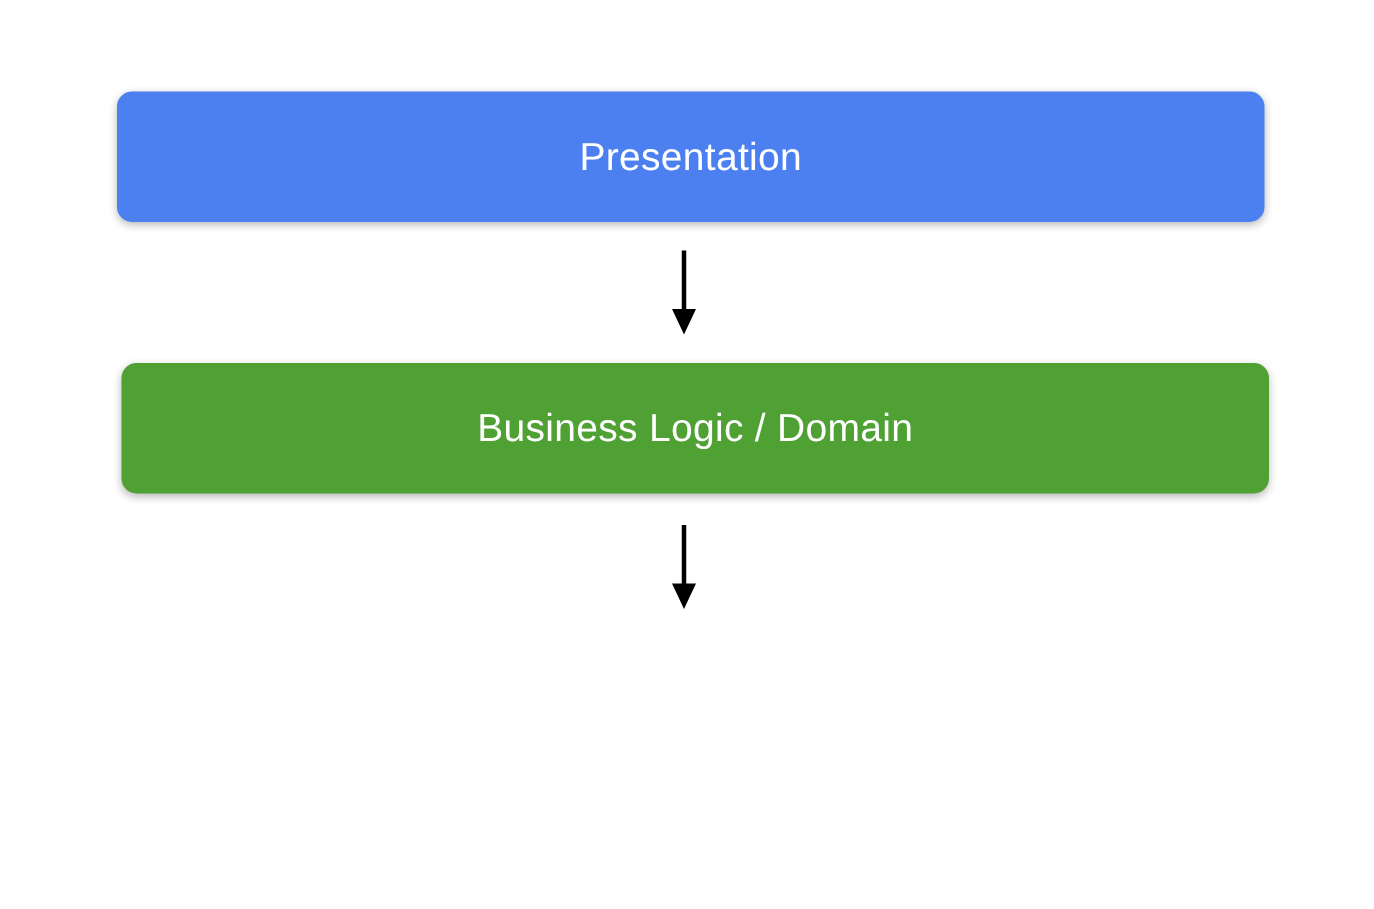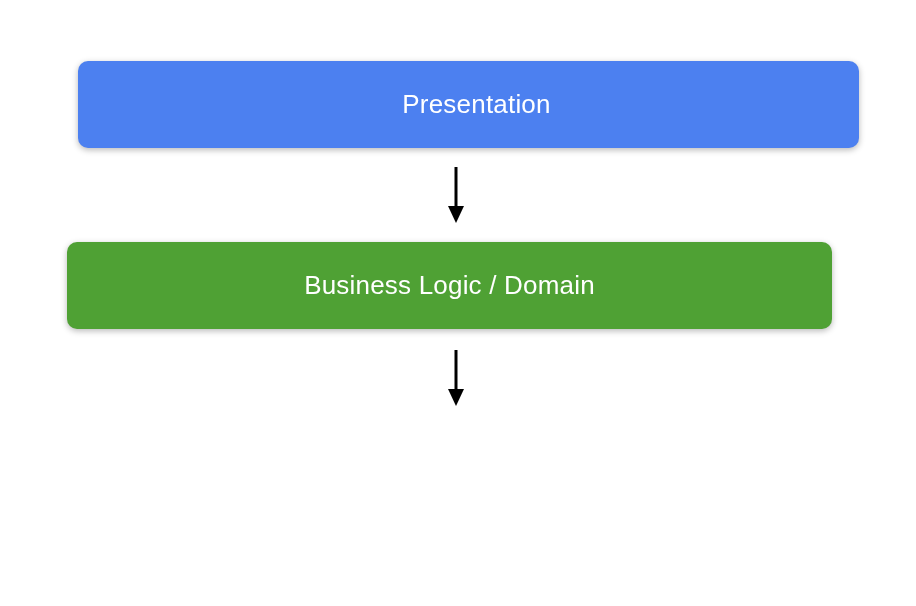--- a/index.html
+++ b/index.html
@@ -25,22 +25,22 @@
     align-items: center;
     justify-content: center;
   }
   .layer-label {
     color: #ffffff;
     font-size: 26px;
     font-weight: 400;
     letter-spacing: 0.2px;
     white-space: nowrap;
   }
-  #box-presentation { left: 78px; top: 61px; padding-left: 16px; }
-  #box-business     { left: 67px; top: 242px; }
+  #box-presentation { left: 78px; top: 61px; }
+  #box-business     { left: 81px; top: 242px; }
   #box-data         { left: 72px; top: 426px; height: 88px; }
   .down-arrow {
     position: absolute;
     width: 22px;
     height: 58px;
   }
   #arrow-1 { left: 445px; top: 166px; }
   #arrow-2 { left: 445px; top: 349px; }
 </style>
 </head>

